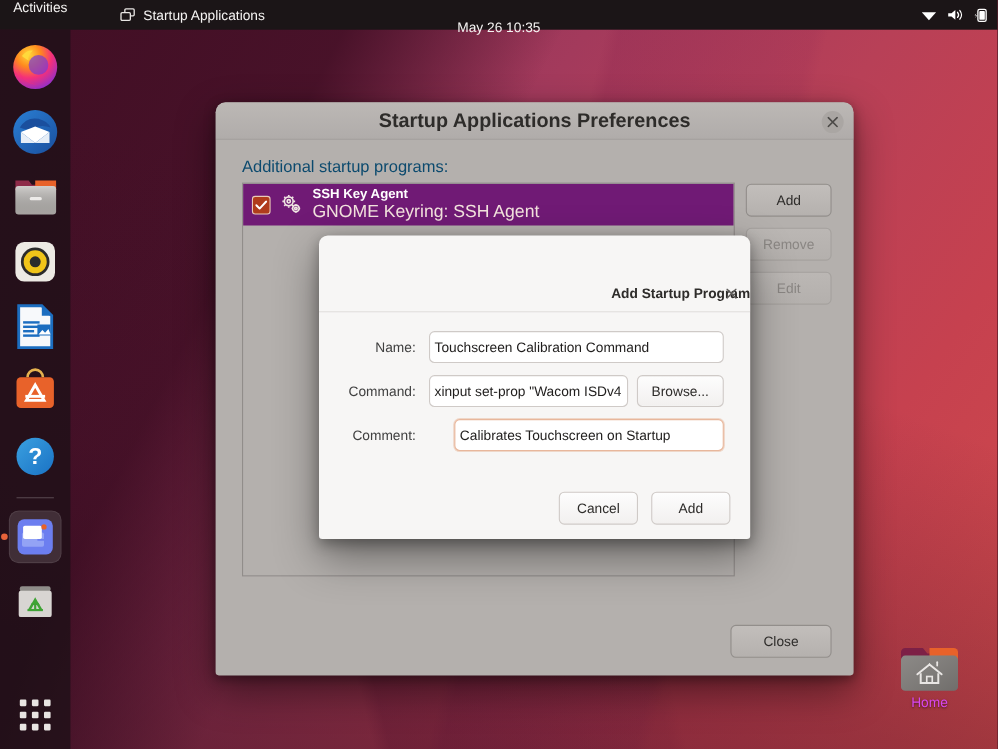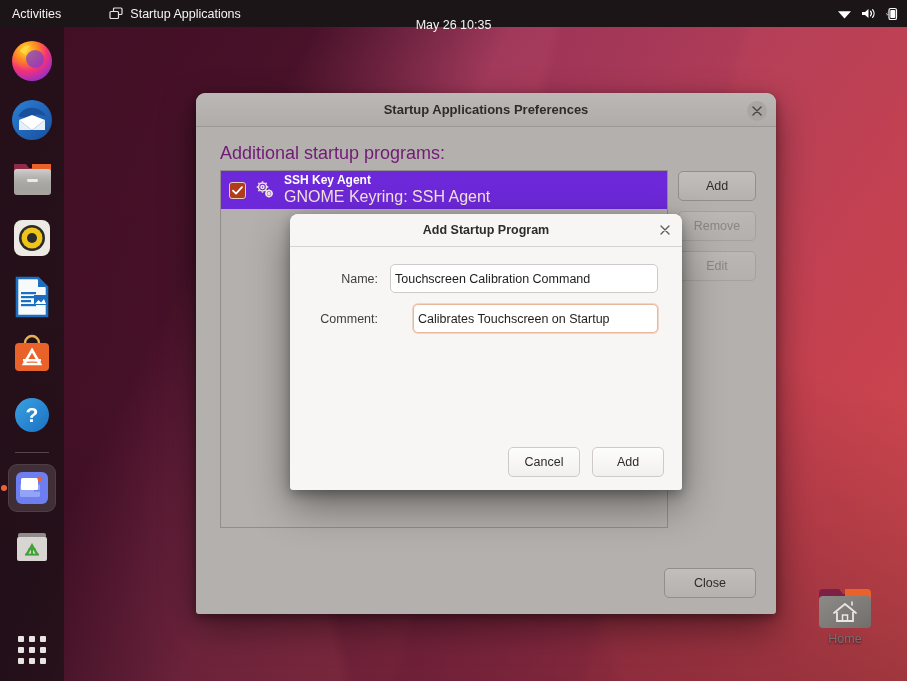--- a/index.html
+++ b/index.html
@@ -34,21 +34,21 @@
   }
 
   
   #topbar {
     position: absolute; left: 0; top: 0; width: 907px; height: 27px;
     background: #1b1517; color: #f2f0ef;
     font-size: 12.5px; display: flex; align-items: center;
     z-index: 60;
   }
   #activities-button {
-    padding: 0 10px 0 12px; height: 27px; display: flex; align-items: center;
+    padding: 0 10px 0 12px; height: 27px; display: flex; align-items: flex-start;
     font-size: 12.5px; color: #f5f3f2;
   }
   #window-title-group {
     display: flex; align-items: center; gap: 7px; padding: 0 10px;
     height: 27px; margin-left: 28px; font-size: 12.5px; color: #f5f3f2; justify-content: flex-end;
   }
   #topbar-clock {
     position: absolute; left: 0; right: 0; text-align: center;
     font-size: 12.5px; color: #f5f3f2; pointer-events: none; margin-top: 22px;
   }
@@ -89,61 +89,61 @@
     gap: 5px; align-content: center; justify-content: center;
   }
   #dock-apps-grid span { width: 6px; height: 6px; background: #e8e4e2; border-radius: 1px; }
 
   
   #desktop-home-icon {
     position: absolute; left: 812px; top: 583px; width: 66px;
     display: flex; flex-direction: column; align-items: center; z-index: 20;
   }
   #desktop-home-icon .label {
-    margin-top: 3px; font-size: 12.5px; color: #737373;
+    margin-top: 3px; font-size: 12.5px; color: #d946ef;
     text-shadow: 0 1px 2px rgba(0,0,0,0.6);
   }
 
   
   #prefs-window {
     position: absolute; left: 196px; top: 93px; width: 580px; height: 521px;
     background: #b4b0ad; border-radius: 9px 9px 3px 3px;
     box-shadow: 0 14px 36px rgba(0,0,0,0.45), 0 3px 10px rgba(0,0,0,0.35);
     z-index: 30; overflow: hidden;
   }
   #prefs-titlebar {
     height: 34px; width: 100%;
     background: linear-gradient(#bcb8b5, #b0acaa);
     border-bottom: 1px solid #9b9794;
     display: flex; align-items: center; justify-content: center;
     position: relative; border-radius: 9px 9px 0 0;
   }
   #prefs-title {
-    font-size: 13px; font-weight: bold; color: #2e2c2a;
+    font-size: 18px; font-weight: bold; color: #2e2c2a;
   }
   #prefs-close {
     position: absolute; right: 9px; top: 8px; width: 20px; height: 20px;
     border-radius: 50%; background: #aaa6a3;
     display: flex; align-items: center; justify-content: center;
     color: #4c4a48; font-size: 12px;
   }
   #prefs-body { padding: 16px 20px 0 24px; position: relative; height: 487px; }
   #prefs-label {
-    font-size: 18px; color: #701a75; margin-bottom: 6px;
+    font-size: 15px; color: #0c4a6e; margin-bottom: 6px;
   }
   #prefs-content-row { display: flex; gap: 10px; }
   #startup-list {
     width: 448px; height: 358px; background: #b4b0ad;
     border: 1px solid #918d8a; overflow: hidden;
   }
   .startup-row {
     height: 38px; display: flex; align-items: center; gap: 8px;
     padding: 0 8px; background: #c0392b;
   }
-  .startup-row.selected { background: #6d28d9; }
+  .startup-row.selected { background: #701a75; }
   .row-check {
     width: 17px; height: 17px; border-radius: 3px;
     background: #b03c1c; border: 1px solid #e8c9ba;
     display: flex; align-items: center; justify-content: center;
     color: #ffffff; font-size: 12px; flex: none;
   }
   .row-icon { width: 22px; height: 22px; flex: none; }
   .row-text { line-height: 1.12; }
   .row-title { font-size: 12px; font-weight: bold; color: #ffffff; }
   .row-sub   { font-size: 16px; color: #f3e3de; }
@@ -169,22 +169,22 @@
   
   #add-dialog {
     position: absolute; left: 290px; top: 214px; width: 392px; height: 276px;
     background: #f7f6f5; border-radius: 8px 8px 3px 3px;
     box-shadow: 0 16px 40px rgba(0,0,0,0.42), 0 4px 12px rgba(0,0,0,0.3);
     z-index: 50; overflow: hidden;
   }
   #add-dialog-titlebar {
     height: 33px; background: #f7f6f5;
     border-bottom: 1px solid #d7d3d1;
-    display: flex; align-items: center; justify-content: center;
-    position: relative; border-radius: 8px 8px 0 0;
+    display: flex; align-items: center; justify-content: flex-end;
+    position: relative; border-radius: 8px 8px 0 0; margin-top: 37px;
   }
   #add-dialog-title { font-size: 12.5px; font-weight: bold; color: #2e2c2a; }
   #add-dialog-close {
     position: absolute; right: 12px; top: 10px;
     font-size: 13px; color: #5c5a58; line-height: 1;
   }
   #add-dialog-form { padding: 17px 24px 0 14px; }
   .form-row {
     display: flex; align-items: center; margin-bottom: 11px;
   }
@@ -471,20 +471,25 @@
       </svg>
     </div>
   </div>
 
   <div id="add-dialog-form">
     <div class="form-row">
       <div class="form-label">Name:</div>
       <div class="gtk-entry" id="name-entry" placeholder="">Touchscreen Calibration Command</div>
     </div>
 
+    <div class="form-row">
+      <div class="form-label">Command:</div>
+      <div class="gtk-entry" id="command-entry" placeholder="">xinput set-prop "Wacom ISDv4</div>
+      <div id="browse-button">Browse...</div>
+    </div>
 
     <div class="form-row">
       <div class="form-label">Comment:</div>
       <div class="gtk-entry focused" id="comment-entry" placeholder="">Calibrates Touchscreen on Startup</div>
     </div>
   </div>
 
   <div id="add-dialog-actions">
     <div class="dialog-btn">Cancel</div>
     <div class="dialog-btn">Add</div>

